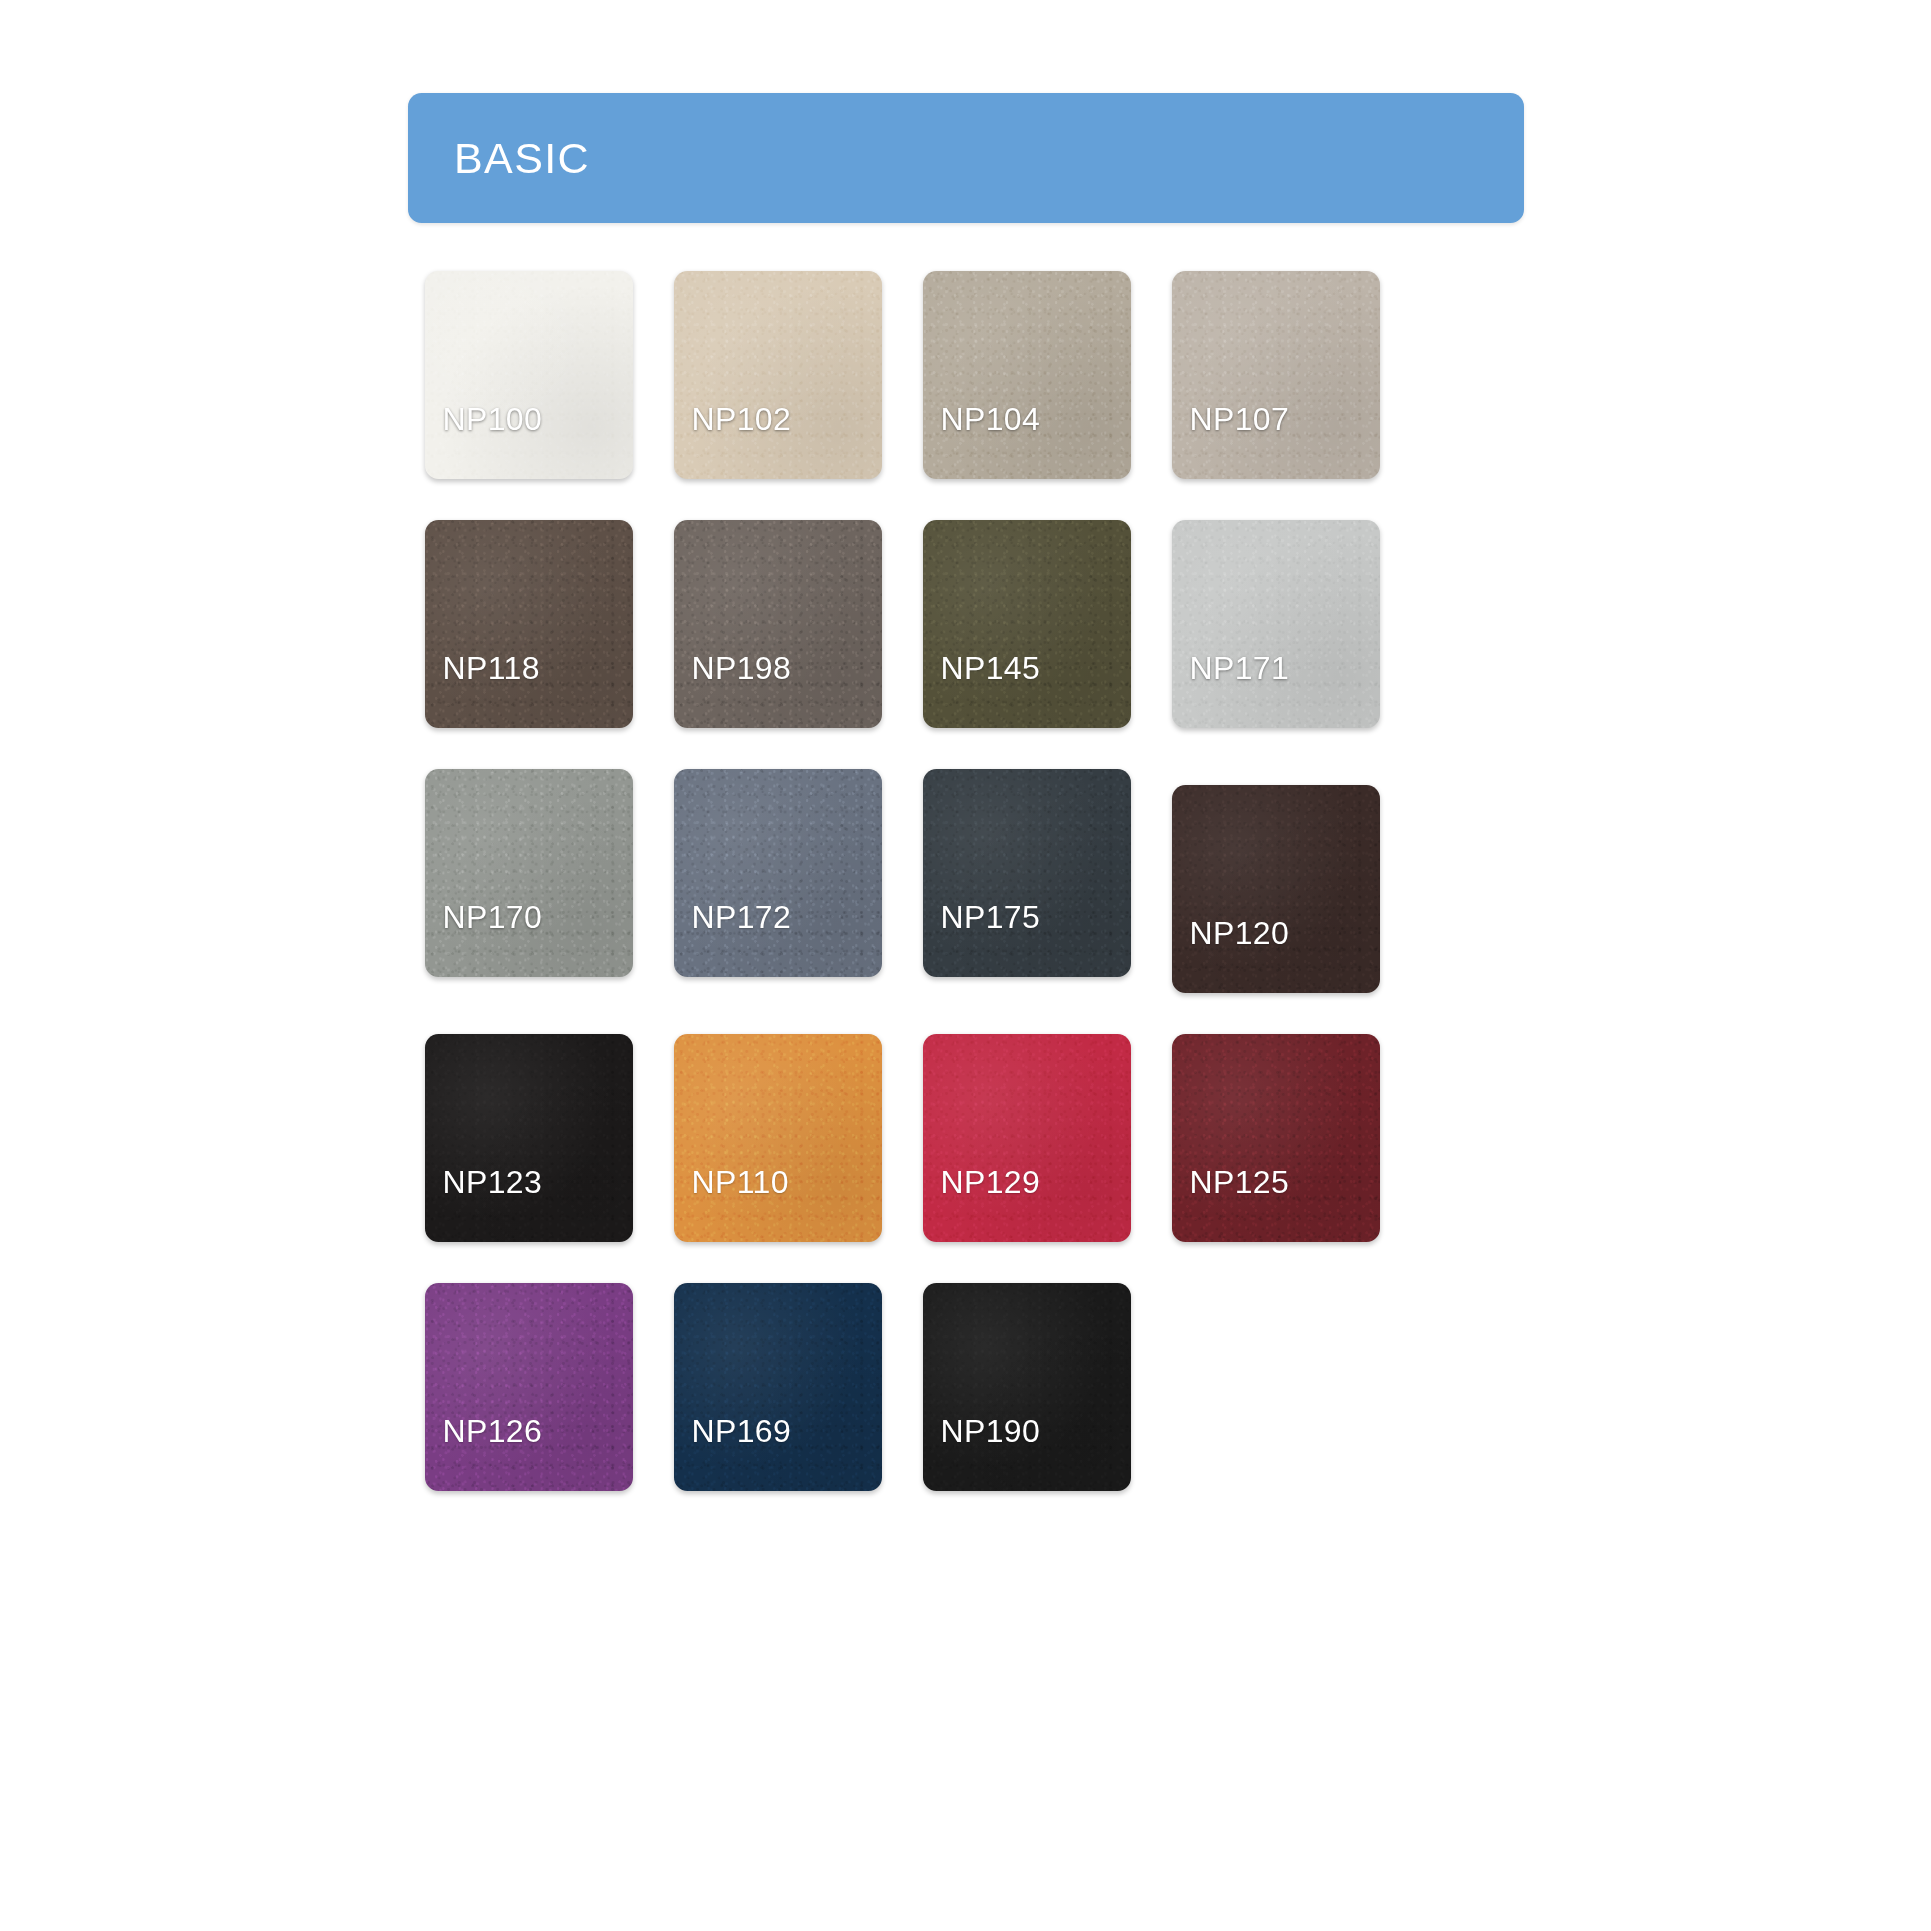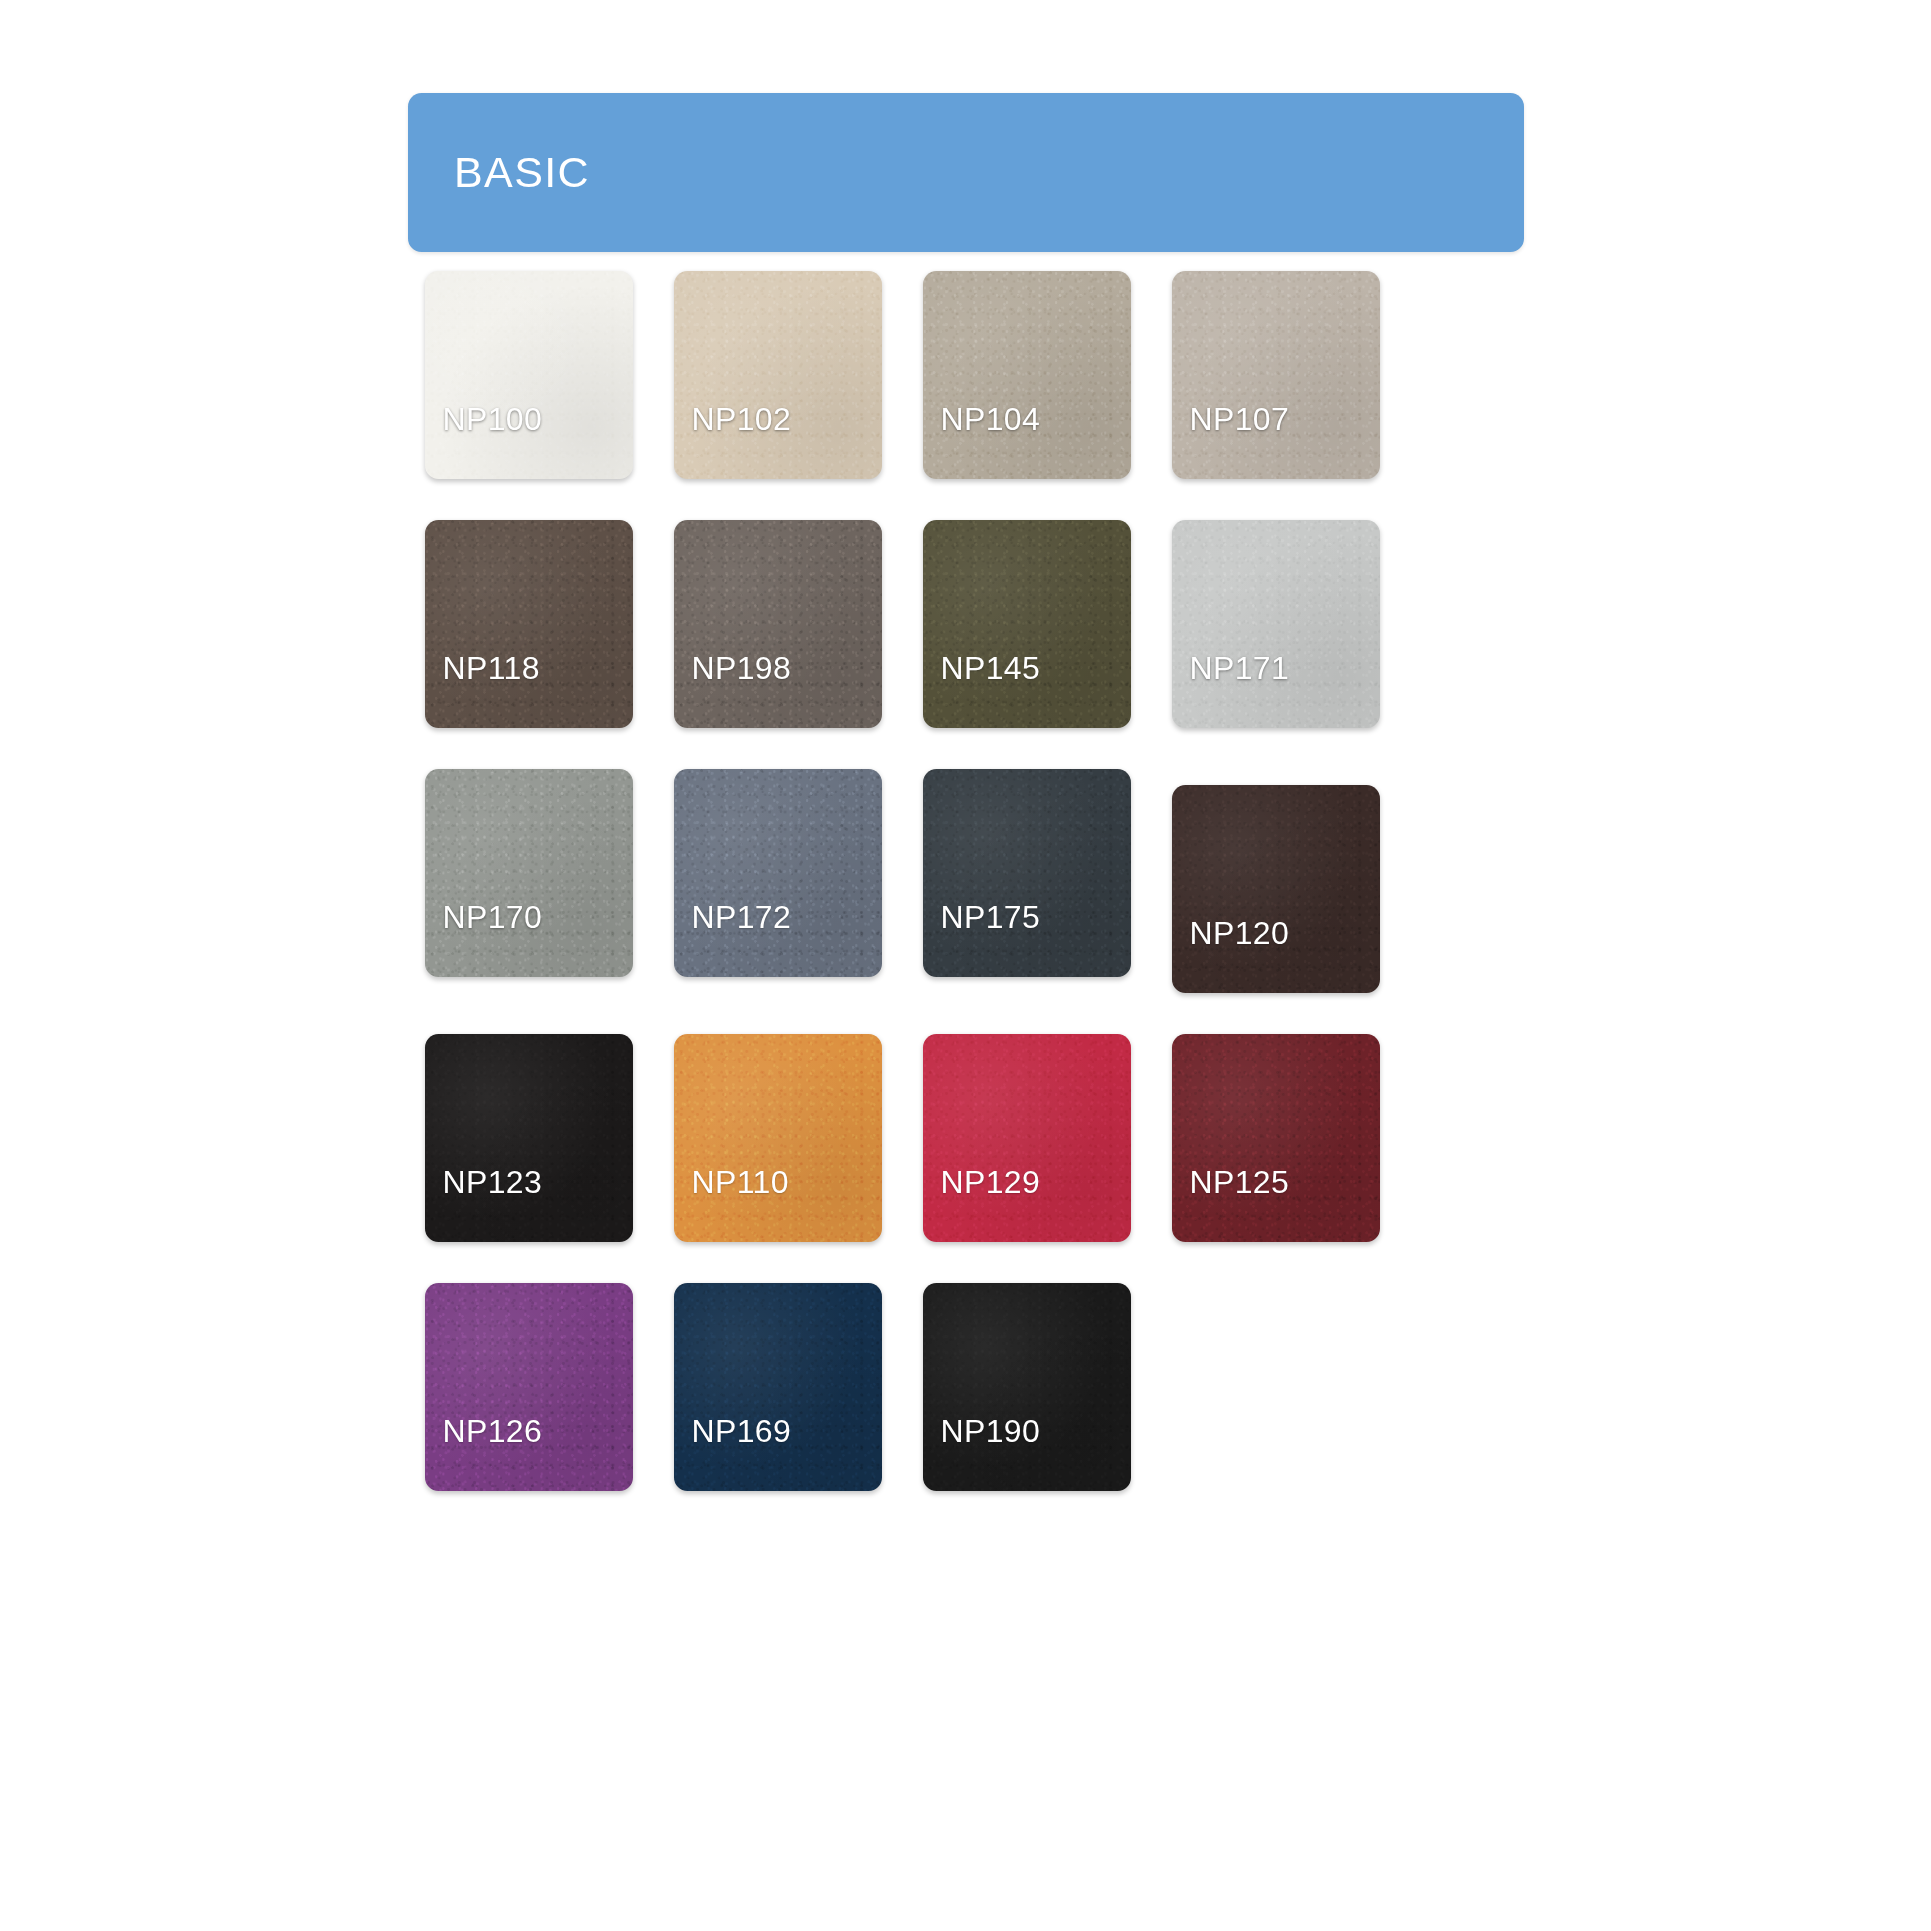--- a/index.html
+++ b/index.html
@@ -19,21 +19,21 @@
     height: 1931px;
     background: #ffffff;
   }
 
   
   .header-banner {
     position: absolute;
     left: 408px;
     top: 93px;
     width: 1116px;
-    height: 159px;
+    height: 130px;
     background: #64a0d8;
     border-radius: 13.5px;
     display: flex;
     align-items: center;
     box-shadow: 0 1.9px 3.9px rgba(0,0,0,0.10);
   }
 
   .header-title {
     margin-left: 46px;
     color: #ffffff;

